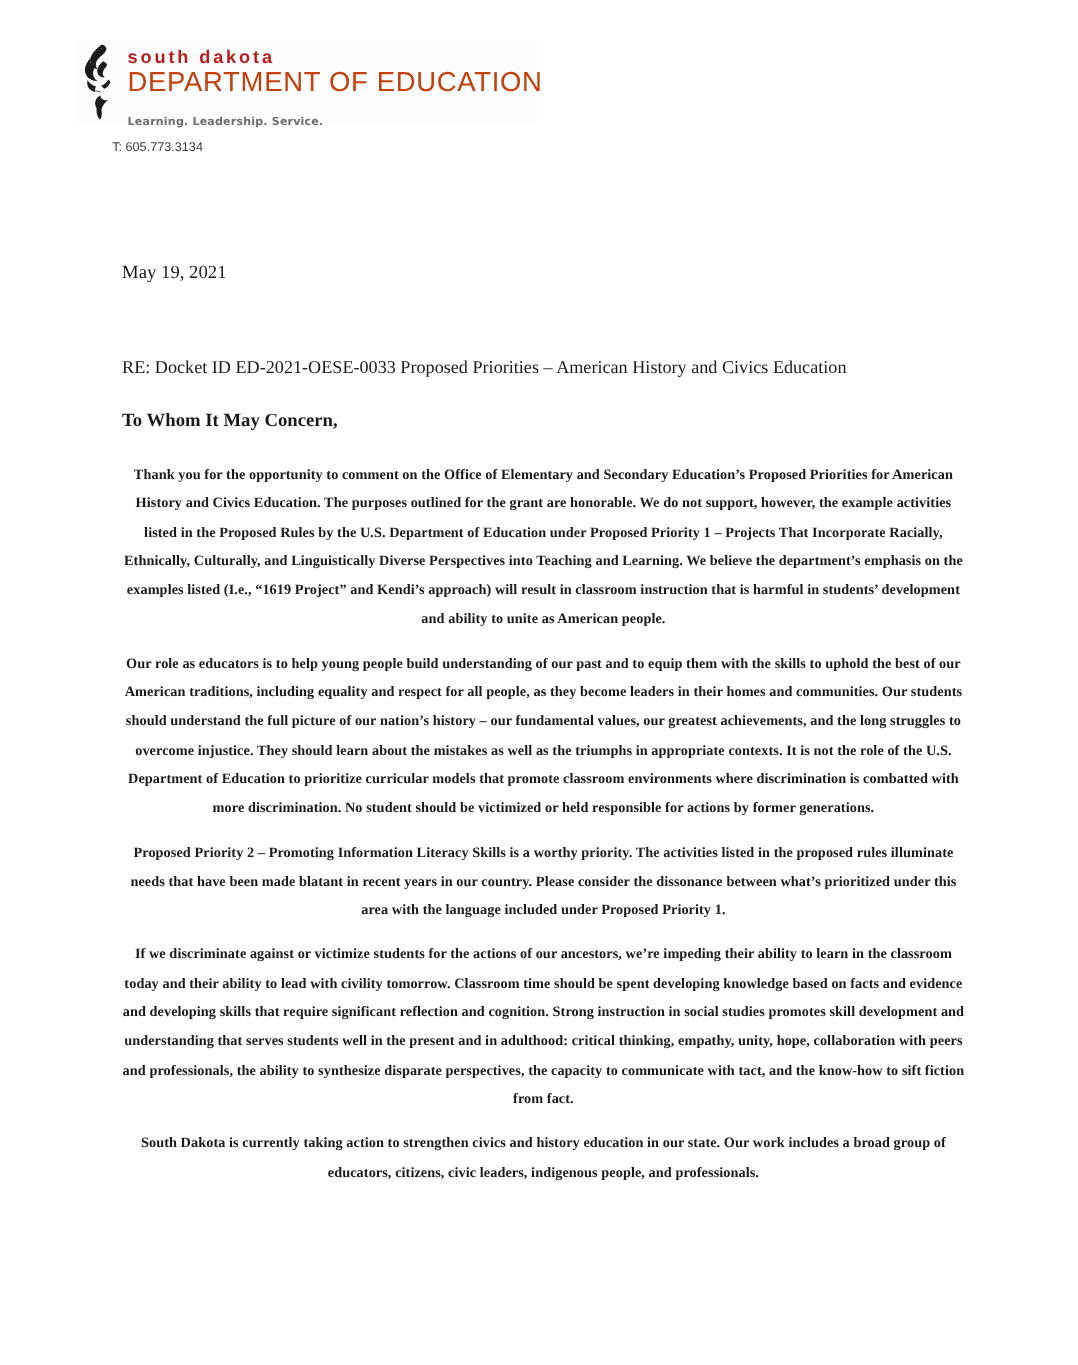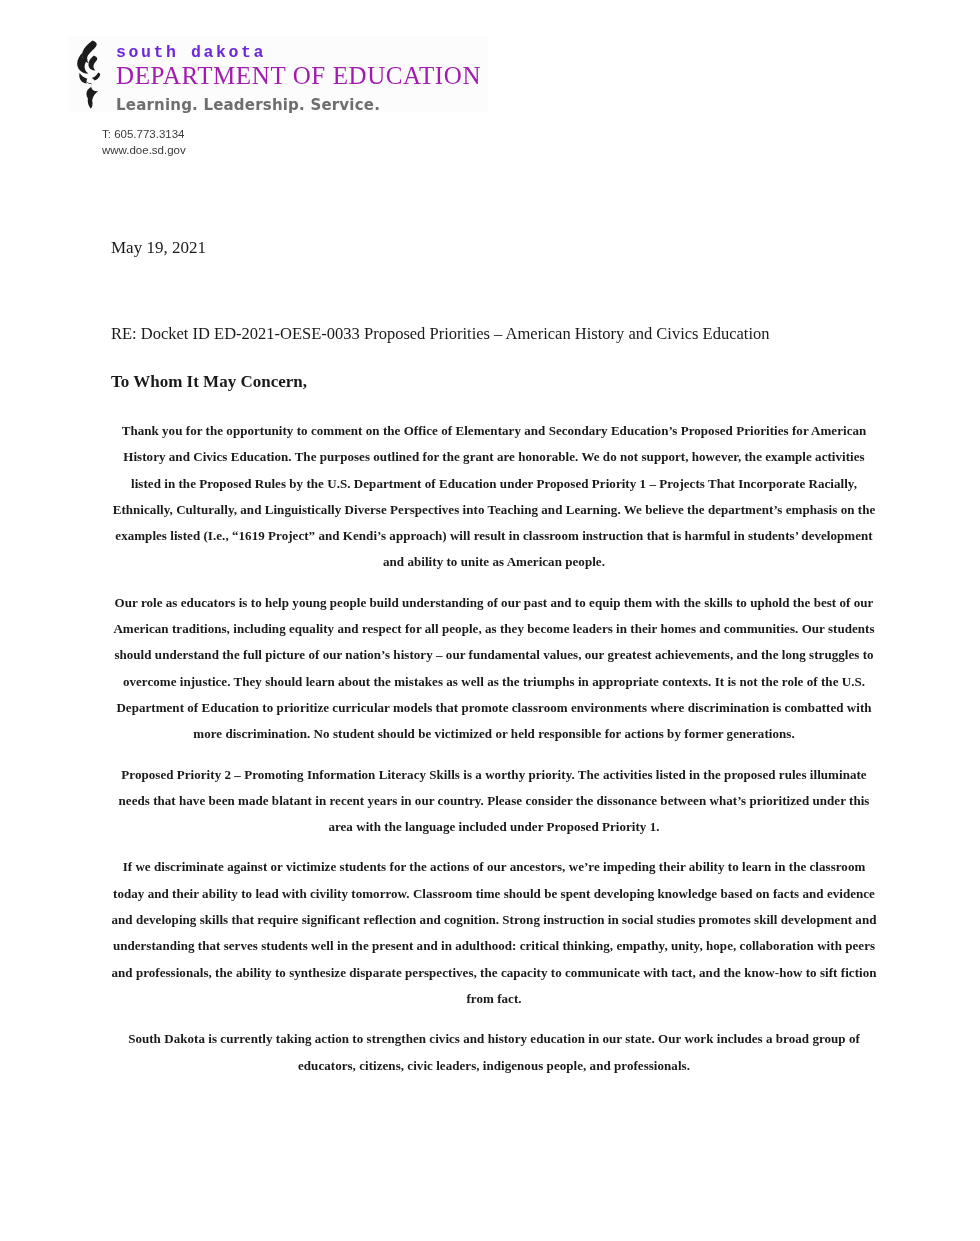--- a/index.html
+++ b/index.html
@@ -44,47 +44,47 @@
     flex: 0 0 42px;
     margin-right: 6px;
   }
   .torch svg { display: block; }
 
   .wordmark {
     padding-top: 6px;
   }
 
   .wm-south-dakota {
-    font-family: Liberation Mono, monospace;
+    font-family: Liberation Sans, sans-serif;
     font-weight: 700;
     font-size: 16.5px;
     letter-spacing: 2.6px;
-    color: #6d28d9;
+    color: #b91c1c;
     line-height: 1.05;
     white-space: nowrap;
   }
 
   .wm-department {
-    font-family: Liberation Serif, serif;
+    font-family: Liberation Sans, sans-serif;
     font-weight: 400;
     font-size: 25px;
     letter-spacing: 0.6px;
-    color: #a21caf;
+    color: #c2410c;
     line-height: 1.1;
     margin-top: 1px;
     white-space: nowrap;
   }
 
   .wm-tagline {
     font-family: "DejaVu Sans", "Liberation Sans", sans-serif;
     font-weight: 700;
-    font-size: 15px;
+    font-size: 10px;
     letter-spacing: 0.2px;
     color: #6e6e6e;
-    margin-top: 6px;
+    margin-top: 16px;
     white-space: nowrap;
   }
 
   .contact-block {
     margin-top: 14px;
     margin-left: 34px;
     font-family: "Liberation Sans", "DejaVu Sans", sans-serif;
     font-size: 11.5px;
     line-height: 16px;
     color: #3a3a3a;
@@ -161,21 +161,20 @@
         <div class="wm-south-dakota">south dakota</div>
         <div class="wm-department">DEPARTMENT OF EDUCATION</div>
         <div class="wm-tagline">Learning. Leadership. Service.</div>
       </div>
 
     </div>
 
     <div class="contact-block">
       <div class="contact-group">
         <div class="contact-line">T: 605.773.3134</div>
-        <div class="contact-line">www.doe.sd.gov</div>
       </div>
     </div>
 
   </div>
 
   <div class="letter-body">
 
     <p class="date-line">May 19, 2021</p>
 
     <p class="re-line">RE: Docket ID ED-2021-OESE-0033 Proposed Priorities – American History and Civics Education</p>

